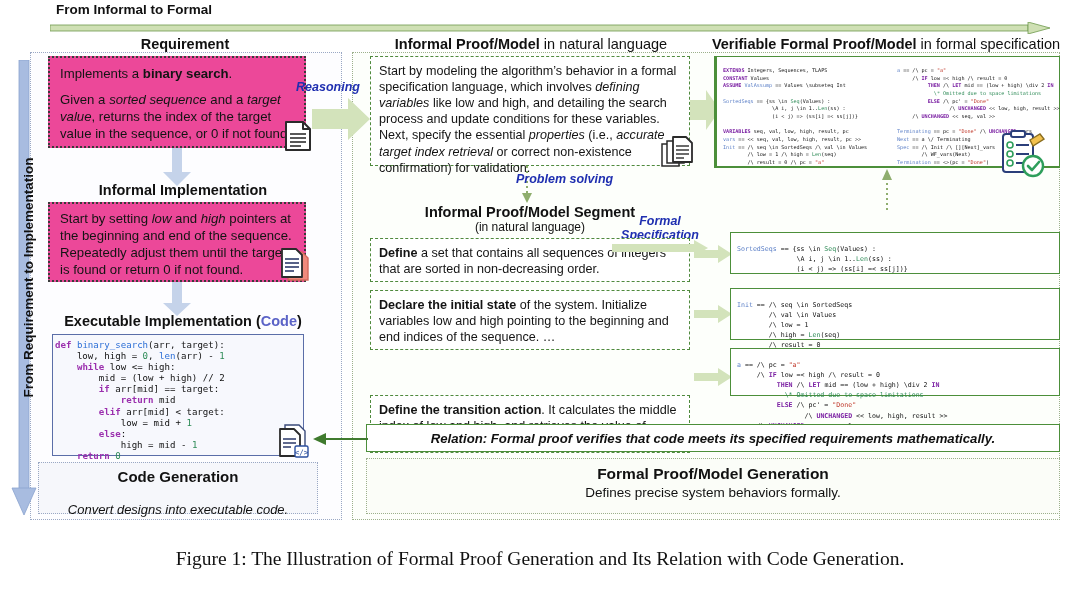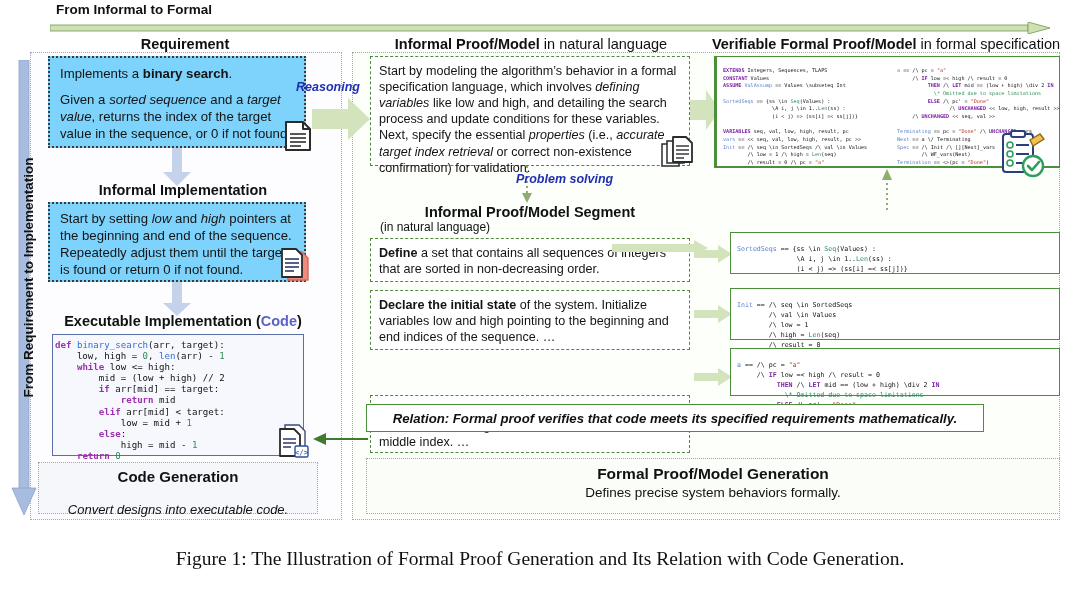--- a/index.html
+++ b/index.html
@@ -3,22 +3,22 @@
 <meta charset="utf-8">
 <style>
   html,body{margin:0;padding:0;background:#ffffff;}
   body{width:1080px;height:595px;font-family:"Liberation Sans",sans-serif;color:#111;}
   #fig{position:relative;width:1080px;height:595px;overflow:hidden;}
 
   
   .abs{position:absolute;box-sizing:border-box;}
   .hdr{font-weight:bold;text-align:center;font-size:14.5px;color:#111;}
   .hdr .thin{font-weight:normal;}
-  .sub{font-size:12px;font-weight:normal;color:#111;}
-  .dotted-blue{border:2px dotted #3b3b3b;background:#7dd3fc;}
+  .sub{font-size:12px;text-align:center;font-weight:normal;color:#111;}
+  .dotted-blue{border:2px dotted #3b3b3b;background:#ec4899;}
   .dashed-green{border:1.5px dashed #4f8a3d;background:#fff;}
   .solid-green{border:1.6px solid #4c8f3a;background:#fff;}
   .body-txt{font-size:13.2px;line-height:1.28;color:#141414;}
   .body-txt b{font-weight:bold;}
   .body-txt i{font-style:italic;}
 
   
   #leftPane{left:30px;top:52px;width:312px;height:468px;border:1.6px dotted #9aa8c4;background:#fdfdff;}
   #rightPane{left:352px;top:52px;width:708px;height:468px;border:1.6px dotted #9cb08c;background:#fdfffb;}
 
@@ -71,21 +71,21 @@
   .segR .tla{font-size:6.6px;line-height:1.55;}
 
   #segL1{top:238px;height:44px;}
   #segL2{top:290px;height:60px;}
   #segL3{top:352px;height:58px;margin-top:43px;}
   #segR1{top:232px;height:42px;}
   #segR2{top:288px;height:52px;}
   #segR3{top:348px;height:48px;}
 
   
-  #relBox{left:366px;top:404px;width:618px;height:28px;border:1.5px solid #4c8f3a;background:#fff;}
+  #relBox{left:366px;top:424px;width:694px;height:28px;border:1.5px solid #4c8f3a;background:#fff;}
   #relBox span{display:block;text-align:center;font-style:italic;font-weight:bold;font-size:13.2px;line-height:28px;}
 
   #fpGenBox{left:366px;top:458px;width:694px;height:56px;border:1.4px dotted #9cb08c;background:#fbfdf8;}
   #fpGenBox .t1{font-weight:bold;font-size:15.5px;text-align:center;margin-top:6px;}
   #fpGenBox .t2{font-size:13.5px;text-align:center;margin-top:2px;}
 
   
   .albl{font-style:italic;font-weight:bold;color:#1f2fb0;font-size:12.5px;}
   #lblReason{left:296px;top:80px;}
   #lblProb{left:516px;top:172px;}
@@ -298,20 +298,24 @@
     <line x1="7" y1="42" x2="7" y2="12" stroke="#8fae6e" stroke-width="2" stroke-dasharray="2,3"></line>
     <polygon points="2,12 12,12 7,1" fill="#8fae6e"></polygon>
   </svg>
 
   <div class="abs" id="ipsHdr">
     <div class="hdr">Informal Proof/Model Segment</div>
     <div class="sub">(in natural language)</div>
   </div>
 
 
+  <div class="abs albl" id="lblFSW">
+    <span>Formal Specification</span><br>
+    <span>Writing</span>
+  </div>
 
   <div class="abs dashed-green segL" id="segL1">
     <div class="body-txt" style="font-size:12.6px;">
       <b>Define</b><span> a set that contains all sequences of integers that are sorted in non-decreasing order.</span>
     </div>
   </div>
   <div class="abs dashed-green segL" id="segL2">
     <div class="body-txt" style="font-size:12.6px;">
       <b>Declare the initial state</b><span> of the system. Initialize variables low and high pointing to the beginning and end indices of the sequence. …</span>
     </div>

